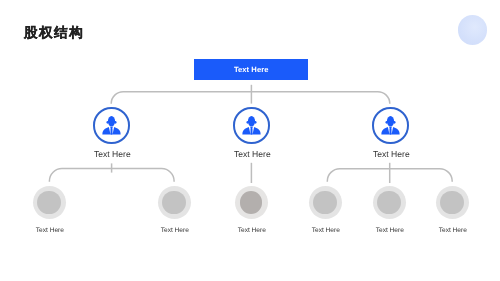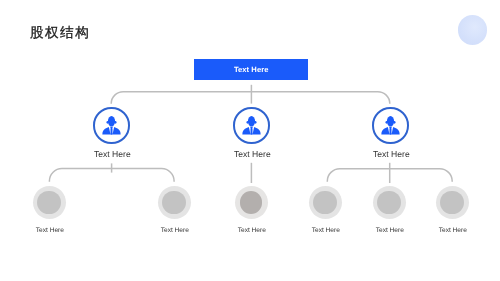--- a/index.html
+++ b/index.html
@@ -2,21 +2,21 @@
 <html><head>
 <meta charset="utf-8">
 <title>股权结构</title>
 <style>
   html,body{margin:0;padding:0;}
   body{width:500px;height:281px;background:#ffffff;overflow:hidden;
        font-family:"Liberation Sans",sans-serif;
        -webkit-font-smoothing:antialiased;text-rendering:geometricPrecision;}
   .slide{position:relative;width:500px;height:281px;background:#ffffff;overflow:hidden;}
 
-  .title{position:absolute;left:30px;top:25.3px;font-size:13.6px;font-weight:normal;
+  .title{position:absolute;left:24px;top:25.3px;font-size:13.6px;font-weight:bold;
          color:#222222;letter-spacing:1.45px;-webkit-text-stroke:0.3px #222222;white-space:nowrap;}
 
   .deco{position:absolute;left:457.8px;top:15.2px;width:29.4px;height:29.4px;border-radius:50%;
         background:radial-gradient(circle at 58% 40%, #e0e9fd 0%, #d4e0fb 60%, #cfdcfa 100%);}
 
   svg.wires{position:absolute;left:0;top:0;width:500px;height:281px;}
 
   .rootbox{position:absolute;left:194px;top:59px;width:114.4px;height:21.4px;background:#1a5bfa;
            display:flex;align-items:center;justify-content:center;}
   .rootbox span{color:#ffffff;font-size:7.6px;font-weight:bold;letter-spacing:0.05px;white-space:nowrap;}

